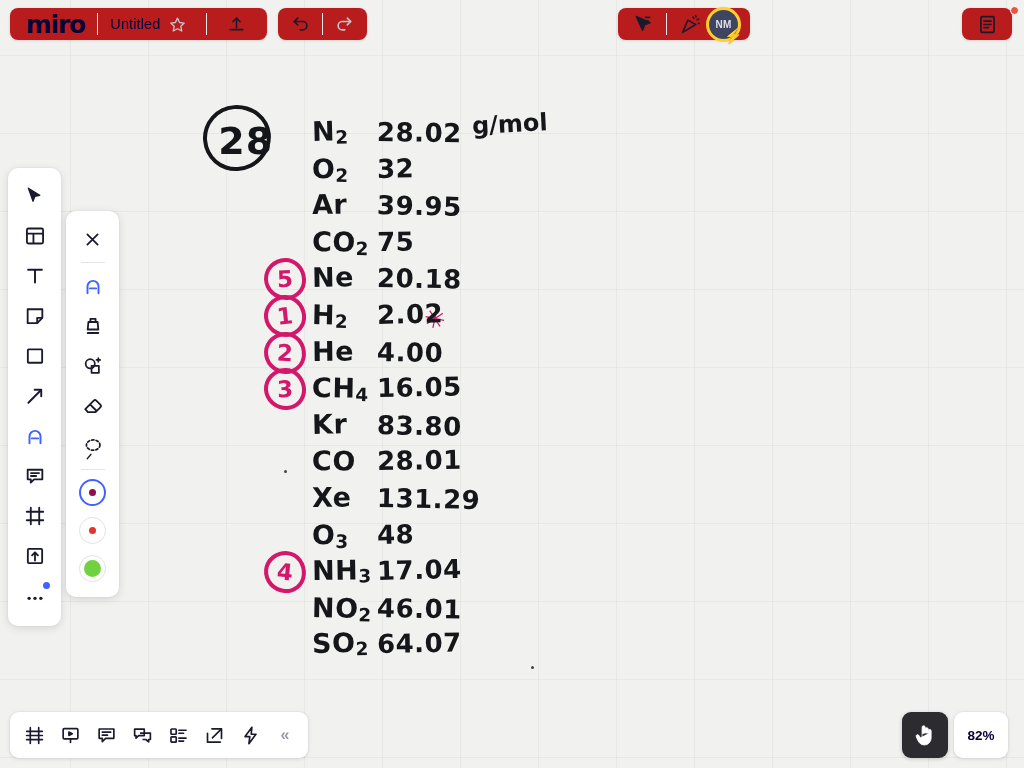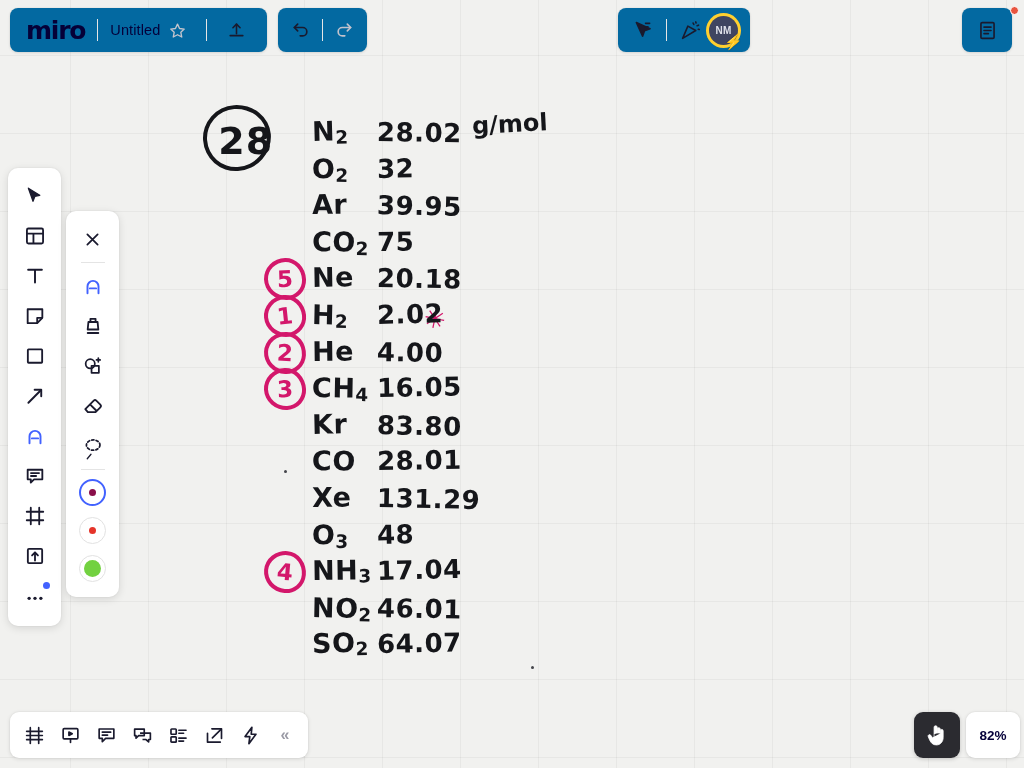--- a/index.html
+++ b/index.html
@@ -129,22 +129,22 @@
     position: absolute;
     top: 0; left: 0;
     width: 1024px;
     height: 55px;
     pointer-events: none;
   }
 
   .bar-group {
     position: absolute;
     top: 8px;
-    height: 44px;
-    background: #0369a1;
+    height: 32px;
+    background: #b91c1c;
     border-radius: 8px;
     box-shadow: 0 1px 3px rgba(0,0,0,0.10), 0 0 0 1px rgba(0,0,0,0.02);
     display: flex;
     align-items: center;
     pointer-events: auto;
   }
 
   .grp-logo  { left: 10px;  padding: 0 14px 0 16px; }
   .grp-undo  { left: 278px; padding: 0 6px; }
   .grp-collab{ left: 618px; padding: 0 8px; justify-content: center; }
@@ -338,21 +338,21 @@
     font-size: 16px;
     font-weight: 700;
     width: 34px;
     text-align: center;
     cursor: pointer;
   }
 
   
   #zoom-group {
     position: absolute;
-    right: 4px;
+    right: 16px;
     bottom: 10px;
     display: flex;
     align-items: center;
     gap: 6px;
   }
   #hand-btn {
     width: 46px;
     height: 46px;
     background: #2b2b30;
     border-radius: 9px;

